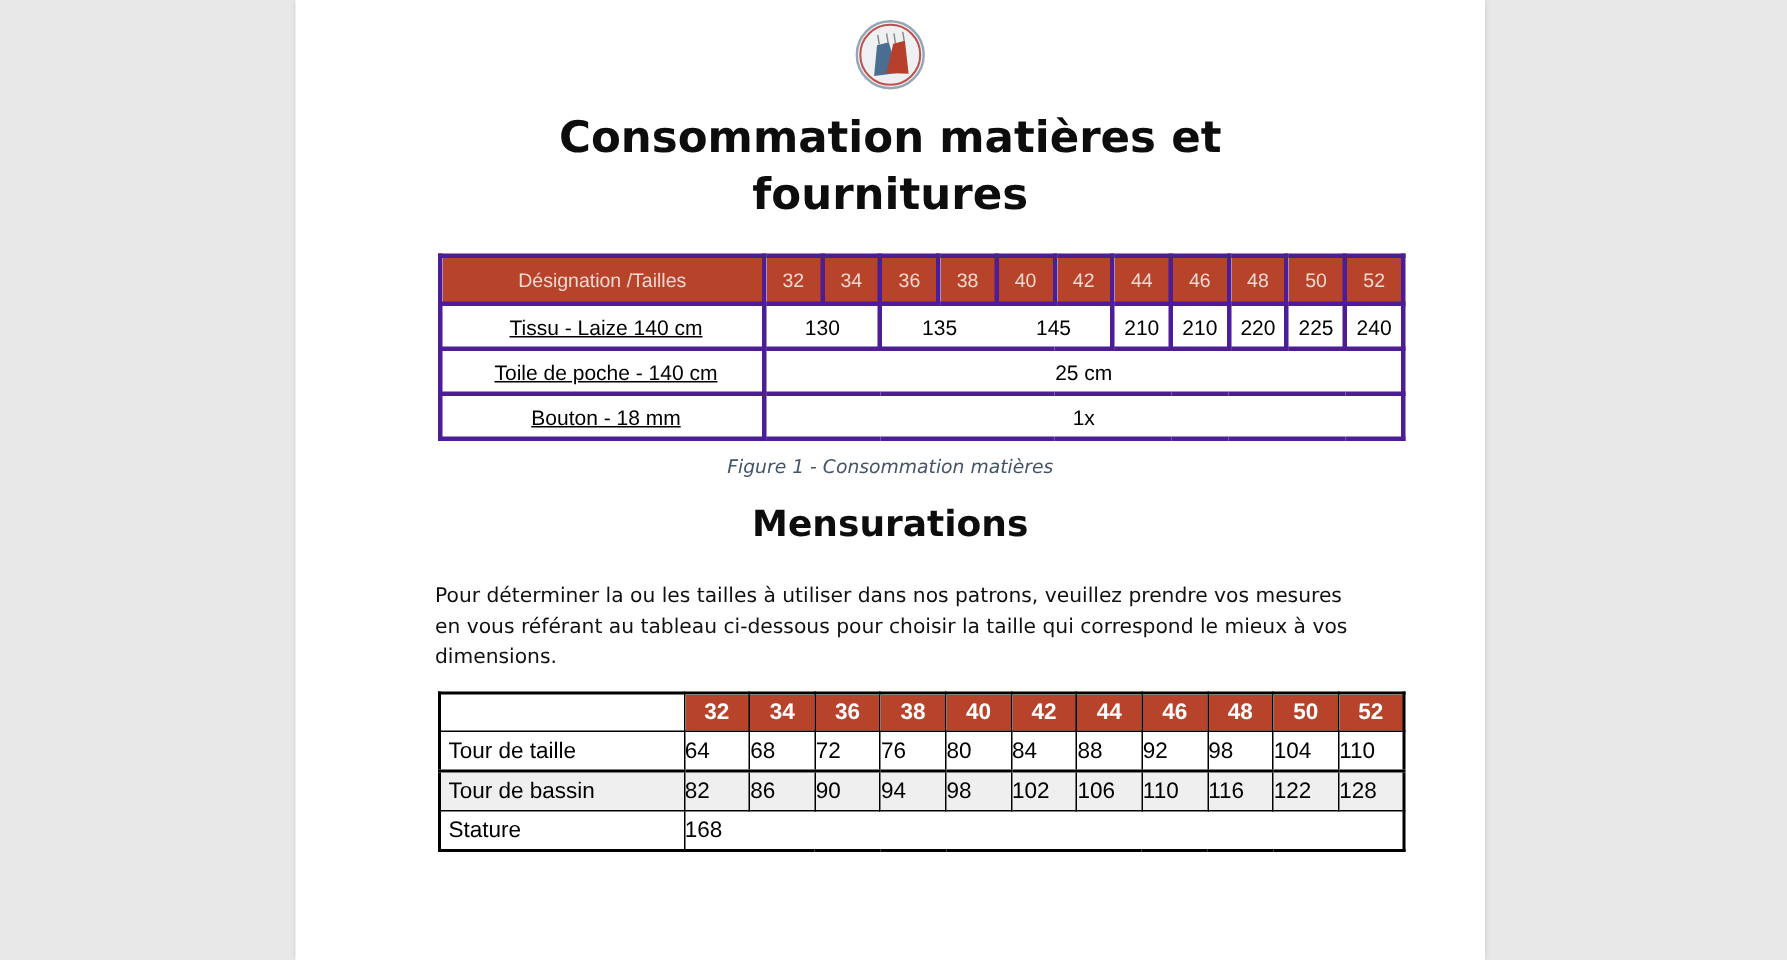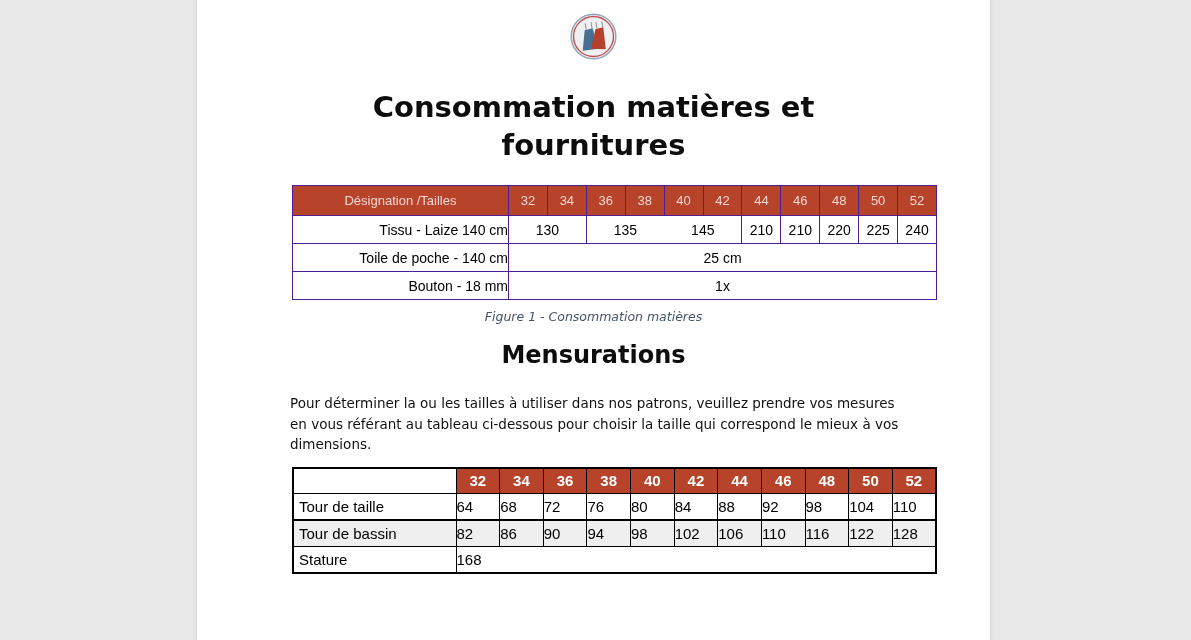--- a/index.html
+++ b/index.html
@@ -4,33 +4,33 @@
 <style>
   html,body{margin:0;padding:0;}
   body{background:#e8e8e8;font-family:"DejaVu Sans","Liberation Sans",sans-serif;}
   .viewport{position:relative;width:1191px;height:640px;overflow:hidden;background:#e8e8e8;}
   .page{position:absolute;left:197px;top:0;width:793px;height:640px;background:#ffffff;box-shadow:0 0 4px rgba(0,0,0,0.12);}
 
   .logo{width:47px;height:47px;margin:13px auto 0;}
   .logo svg{display:block;}
 
   h1.title{
-    margin:28px auto 0;max-width:520px;text-align:center;
+    margin:12px auto 0;max-width:520px;text-align:center;
     font-size:29px;line-height:38px;font-weight:bold;color:#0d0d0d;
     font-family:"DejaVu Sans","Liberation Sans",sans-serif;
   }
 
   
   table{border-collapse:collapse;table-layout:fixed;}
   #consumption-table{margin:21px 0 0 95px;width:645px;font-family:"Liberation Sans",sans-serif;}
-  #consumption-table th,#consumption-table td{border:1px solid #4c1d95;padding:0;overflow:hidden;white-space:nowrap;margin-left:16px;}
+  #consumption-table th,#consumption-table td{border:3px solid #4c1d95;padding:0;overflow:hidden;white-space:nowrap;margin-left:16px;}
   #consumption-table thead th{height:29px;font-size:13px;font-weight:normal;}
   #consumption-table thead th.hlabel{font-size:13px;}
   #consumption-table tbody td{height:27px;font-size:14px;color:#000;text-align:center;}
-  #consumption-table td.rowlabel{text-align:right;padding-left:5px;}
+  #consumption-table td.rowlabel{text-align:center;padding-left:5px;text-decoration:underline;}
   #consumption-table td.nrb{border-right:none;}
   #consumption-table td.nlb{border-left:none;}
 
   .caption{margin-top:9px;text-align:center;font-style:italic;font-size:12.5px;}
 
   h2.section{
     margin:17px auto 0;text-align:center;font-size:24px;font-weight:bold;color:#0d0d0d;
   }
 
   p.intro{

